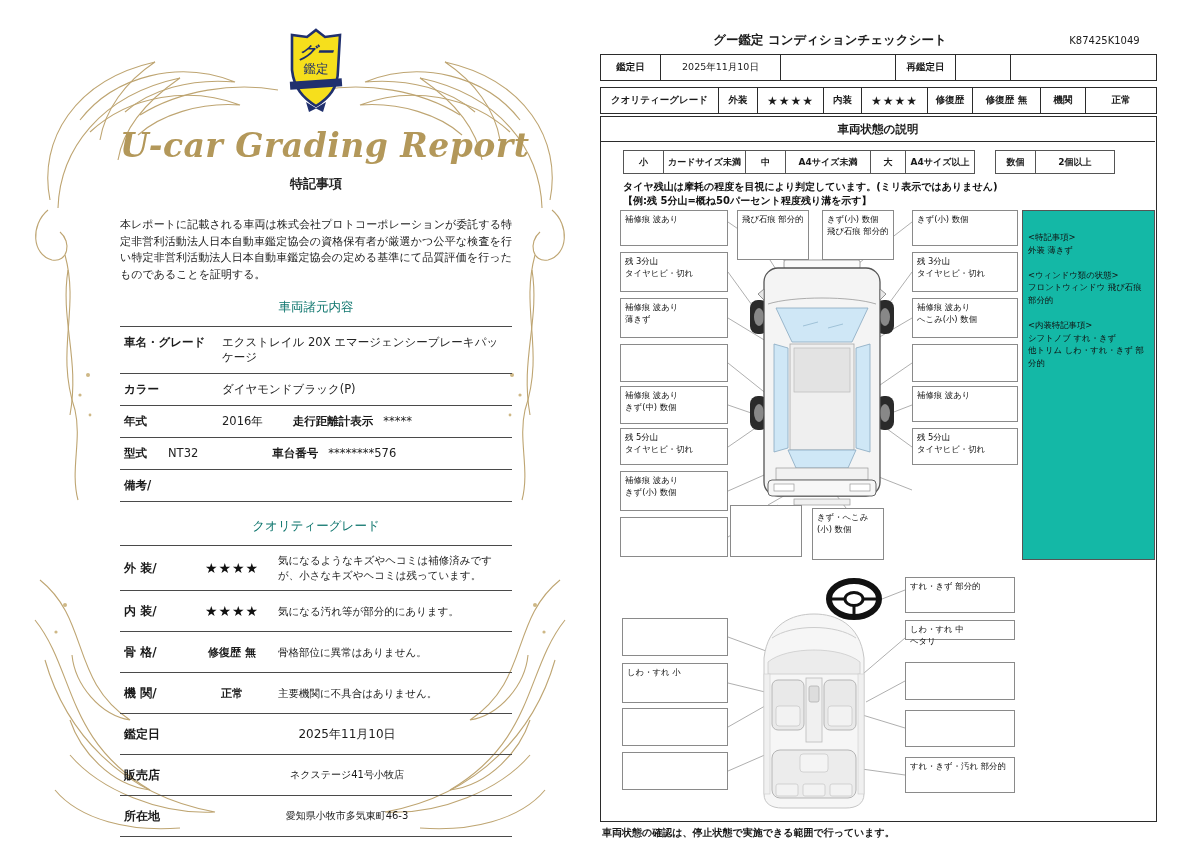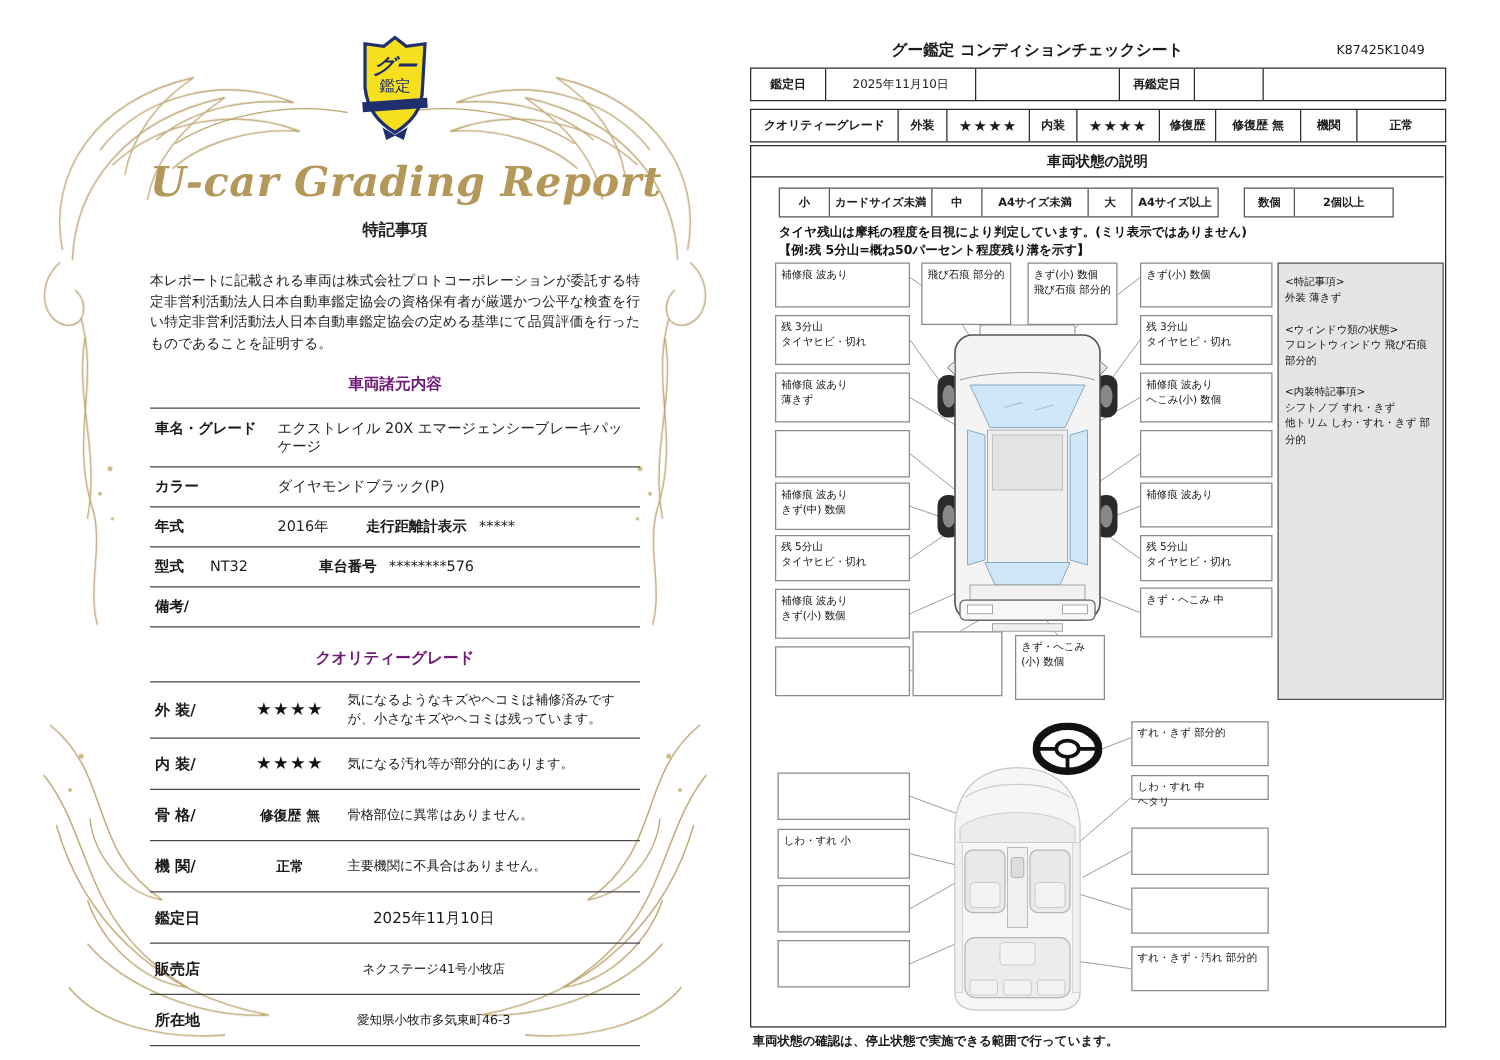--- a/index.html
+++ b/index.html
@@ -8,21 +8,21 @@
 
   
   .lp-deco{left:20px;top:20px;width:560px;height:820px;pointer-events:none}
   .lp{left:120px;top:28px;width:392px}
   .badge-wrap{position:relative;width:64px;height:84px;margin:0 auto}
   .badge-txt1{position:absolute;left:0;top:13px;width:100%;text-align:center;font-size:17px;font-weight:900;font-style:italic;color:#1c2c6b;transform:skewX(-6deg)}
   .badge-txt2{position:absolute;left:0;top:33px;width:100%;text-align:center;font-size:12.5px;font-weight:normal;color:#1c2c6b}
   .title{margin-top:14px;text-align:center;font-family:"DejaVu Serif",serif;font-style:italic;font-weight:bold;font-size:33px;color:#b3985a;white-space:nowrap;letter-spacing:0.5px}
   .subtitle{margin-top:10px;text-align:center;font-size:13px;font-weight:bold;color:#222}
   .intro{margin-top:24px;font-size:11px;line-height:1.5;text-align:justify;color:#222}
-  .sec-h{margin-top:16px;text-align:center;font-size:12.5px;font-weight:bold;color:#701a75}
+  .sec-h{margin-top:16px;text-align:center;font-size:12.5px;font-weight:normal;color:#0f766e}
   .spec{margin-top:10px;border-top:1.4px solid #4a4a4a}
   .srow{display:flex;align-items:baseline;border-bottom:1.4px solid #4a4a4a;padding:8px 4px;font-size:11.5px}
   .srow .lb{font-weight:bold;flex:0 0 98px}
   .srow .lb2{font-weight:bold;margin:0 10px 0 30px}
   .srow .vl{color:#222}
   .grade{margin-top:10px;border-top:1.4px solid #4a4a4a}
   .grow{display:flex;align-items:center;border-bottom:1.4px solid #4a4a4a;padding:7px 4px;min-height:26px}
   .grow .gl{font-weight:bold;font-size:12px;flex:0 0 62px}
   .grow .gv{flex:0 0 92px;text-align:center;font-size:11px;font-weight:bold}
   .grow .gv.stars-l{font-size:14px;letter-spacing:1px;font-weight:normal;color:#111}
@@ -40,21 +40,21 @@
   .tbl .c{border-right:1.6px solid #2b2b2b;display:flex;align-items:center;justify-content:center;font-size:9.5px;font-weight:bold;box-sizing:border-box;overflow:hidden}
   .tbl .c:last-child{border-right:none}
   .tbl .stars{font-size:12px;letter-spacing:1px;font-weight:normal}
   .bigbox{position:absolute;left:0;top:86px;width:557px;height:706px;border:1.6px solid #2b2b2b;box-sizing:border-box}
   .bb-title{position:absolute;left:1px;top:87px;width:554px;height:25px;border-bottom:1.6px solid #2b2b2b;display:flex;align-items:center;justify-content:center;font-size:11.5px;font-weight:bold;box-sizing:border-box}
   .leg{position:absolute;display:flex;border:1.2px solid #555;height:24px;box-sizing:border-box;background:#fff}
   .leg .lc{border-right:1.2px solid #555;display:flex;align-items:center;justify-content:center;font-size:9px;font-weight:bold;box-sizing:border-box}
   .leg .lc:last-child{border-right:none}
   .tnote{position:absolute;font-size:10px;font-weight:bold;color:#111;line-height:1.4;white-space:pre-line}
   .lbox{position:absolute;border:1px solid #8a8a8a;background:#fff;font-size:8.4px;line-height:1.45;padding:2px 4px;white-space:pre-line;color:#111;box-sizing:border-box}
-  .notes-panel{position:absolute;border:1.2px solid #555;background:#e5e5e5;font-size:8.4px;line-height:1.5;padding:8px 5px;white-space:pre-line;color:#111;box-sizing:border-box}
+  .notes-panel{position:absolute;border:1.2px solid #555;background:#14b8a6;font-size:8.4px;line-height:1.5;padding:20px 5px;white-space:pre-line;color:#111;box-sizing:border-box}
   .rp-footer{position:absolute;left:2px;top:796px;font-size:10px;font-weight:bold}
   .lines{pointer-events:none}
 </style>
 </head>
 <body>
 
 <svg class="abs lp-deco" viewBox="0 0 560 820" fill="none">
   <g stroke="#b79b62" stroke-width="1.1" opacity="0.9">
     <g id="tl">
       <path d="M30,180 C18,120 55,60 135,42 C105,62 85,90 80,120"></path>
@@ -111,21 +111,21 @@
     </div>
     <div class="srow">
       <span class="lb">年式</span>
       <span class="vl">2016年</span>
       <span class="lb2">走行距離計表示</span>
       <span class="vl">*****</span>
     </div>
     <div class="srow">
       <span class="lb" style="flex:0 0 44px">型式</span>
       <span class="vl">NT32</span>
-      <span class="lb2" style="margin-left:57px">車台番号</span>
+      <span class="lb2" style="margin-left:74px">車台番号</span>
       <span class="vl">********576</span>
     </div>
     <div class="srow">
       <span class="lb">備考/</span>
       <span class="vl"></span>
     </div>
   </div>
 
   <div class="sec-h">クオリティーグレード</div>
   <div class="grade">
@@ -325,21 +325,20 @@
 
   <div class="lbox" style="left:312px;top:180px;width:106px;height:36px">きず(小) 数個</div>
   <div class="lbox" style="left:312px;top:222px;width:106px;height:40px">残 3分山
 タイヤヒビ・切れ</div>
   <div class="lbox" style="left:312px;top:268px;width:106px;height:40px">補修痕 波あり
 へこみ(小) 数個</div>
   <div class="lbox" style="left:312px;top:314px;width:106px;height:38px"></div>
   <div class="lbox" style="left:312px;top:356px;width:106px;height:36px">補修痕 波あり</div>
   <div class="lbox" style="left:312px;top:398px;width:106px;height:37px">残 5分山
 タイヤヒビ・切れ</div>
-  <div class="lbox" style="left:312px;top:440px;width:106px;height:40px">きず・へこみ 中</div>
 
   <div class="lbox" style="left:130px;top:475px;width:72px;height:52px"></div>
   <div class="lbox" style="left:212px;top:478px;width:72px;height:52px">きず・へこみ(小) 数個</div>
 
   <div class="notes-panel" style="left:422px;top:180px;width:133px;height:350px">&lt;特記事項&gt;
 外装 薄きず
 
 &lt;ウィンドウ類の状態&gt;
 フロントウィンドウ 飛び石痕 部分的
 

